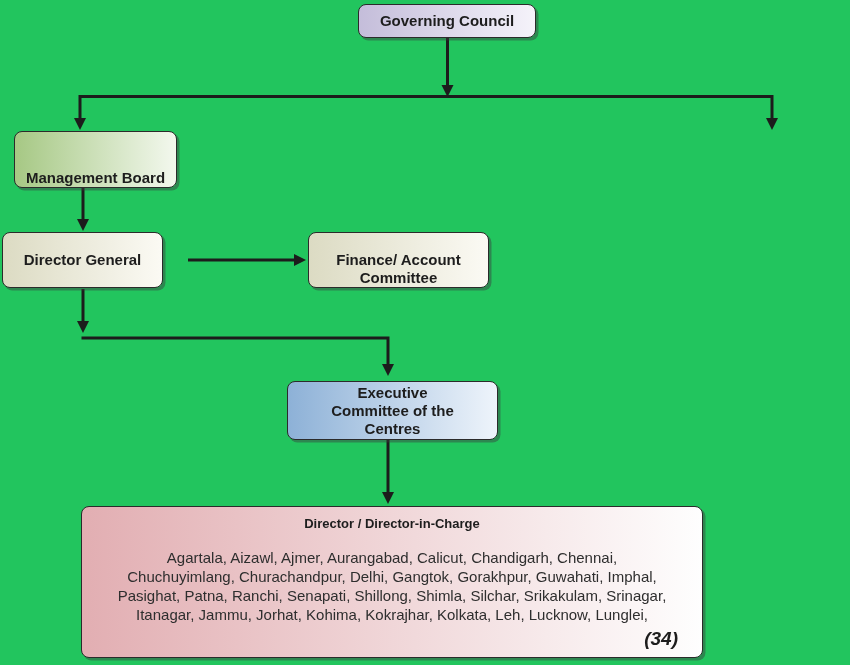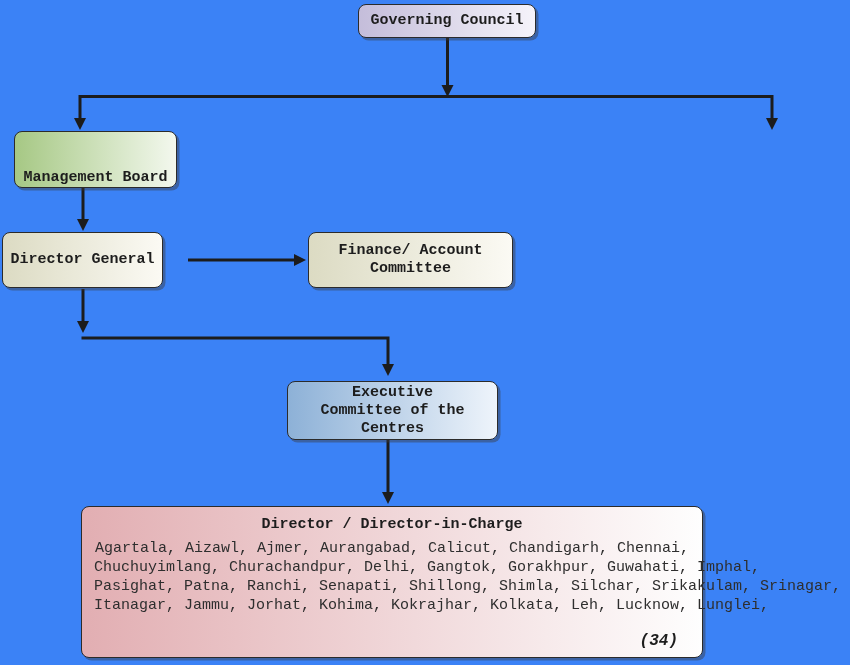--- a/index.html
+++ b/index.html
@@ -1,21 +1,21 @@
 <!DOCTYPE html>
 <html><head>
 <meta charset="utf-8">
 <style>
   html,body { margin:0; padding:0; background:#ffffff; }
   .canvas {
     position: relative;
     width: 850px;
     height: 665px;
-    background: #3b82f6;
-    font-family: Liberation Mono, monospace;
+    background: #22c55e;
+    font-family: Liberation Sans, sans-serif;
     overflow: hidden;
   }
   .connectors {
     position: absolute;
     left: 0; top: 0;
     width: 850px; height: 665px;
     z-index: 0;
   }
   .node {
     position: absolute;
@@ -31,35 +31,35 @@
     font-weight: bold;
     font-size: 15px;
     line-height: 1.2;
     color: #1d1d1d;
     z-index: 1;
   }
   .node-governing   { left:358px; top:4px;   width:178px; height:34px; }
   .node-management  { left:14px;   top:131px; width:163px; height:57px;align-items:flex-end; }
   .node-academic    { left:665px; top:131px; width:183px; height:57px; padding:0 18px; }
   .node-dg          { left:2px;   top:232px; width:161px; height:56px; }
-  .node-finance     { left:308px; top:232px; width:205px; height:56px; padding:0 26px; }
+  .node-finance     { left:308px; top:232px; width:181px; height:56px; padding:0 26px;align-items:flex-end; }
   .node-executive   { left:287px; top:381px; width:211px; height:59px; padding:0 30px; }
   .node-directors   {
     left:81px; top:506px; width:622px; height:152px;
     display:flex; flex-direction:column;
     align-items:stretch; justify-content:flex-start;
     padding:9px 12px 6px 12px;
   }
-  .directors-title { font-weight:bold; font-size:15px; margin-bottom:5px; color:#1d1d1d; }
+  .directors-title { font-weight:bold; font-size:13px; margin-bottom:16px; color:#1d1d1d; }
   .centres-line { font-weight:normal; font-size:15px; line-height:19px; color:#2e2e2e; white-space:nowrap; }
   .directors-count {
     margin-top:auto;
     align-self:flex-end;
     padding-right:12px;
-    font-size:16px;
+    font-size:19px;
     font-weight:bold;
     font-style:italic;
     color:#1d1d1d;
   }
 </style>
 </head>
 <body>
 
 <div class="canvas">
 

